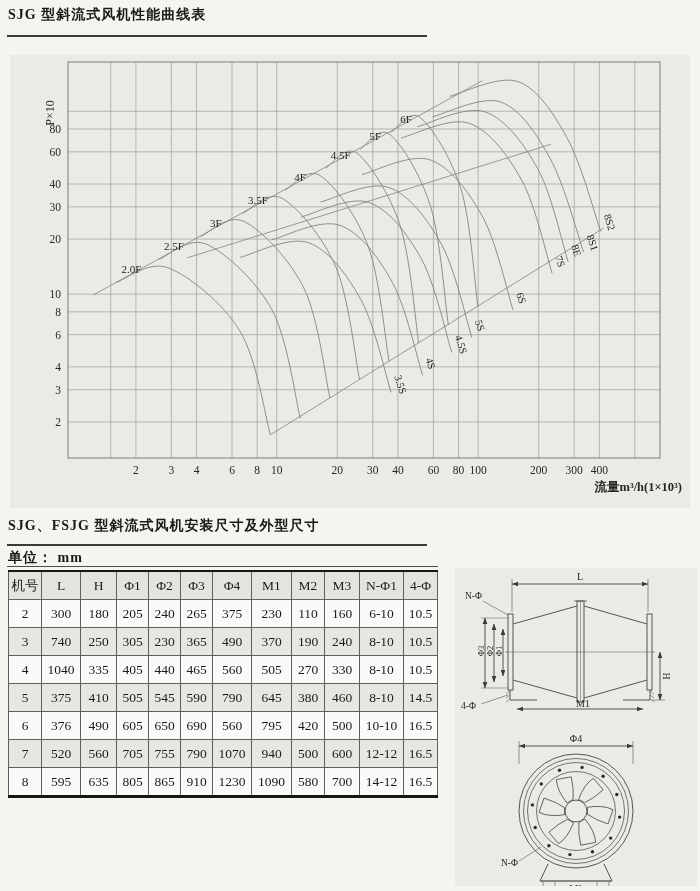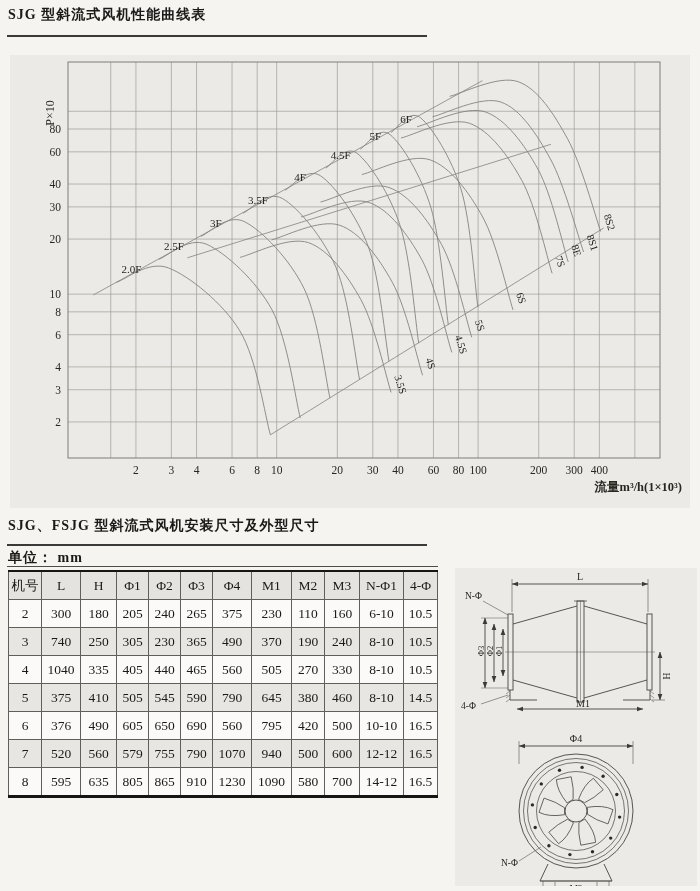--- a/index.html
+++ b/index.html
@@ -258,21 +258,21 @@
         <td>795</td>
         <td>420</td>
         <td>500</td>
         <td>10-10</td>
         <td>16.5</td>
       </tr>
       <tr>
         <td>7</td>
         <td>520</td>
         <td>560</td>
-        <td>579</td>
+        <td>705</td>
         <td>755</td>
         <td>790</td>
         <td>1070</td>
         <td>940</td>
         <td>500</td>
         <td>600</td>
         <td>12-12</td>
         <td>16.5</td>
       </tr>
       <tr>

